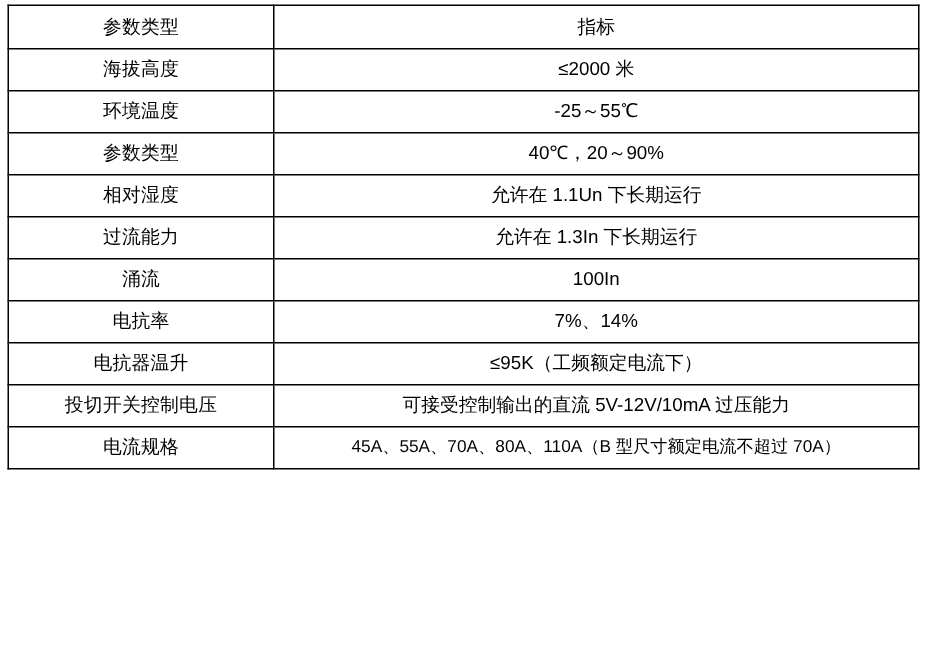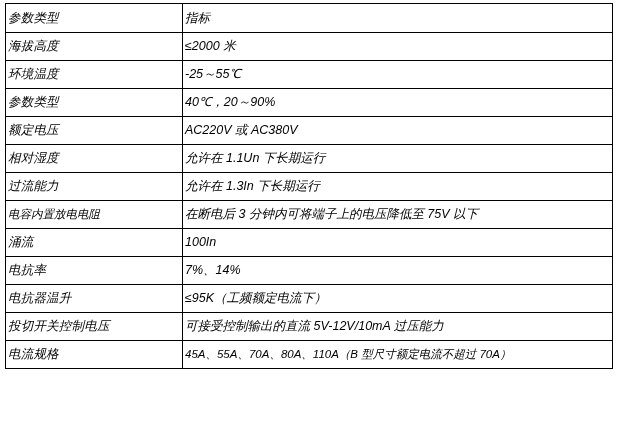--- a/index.html
+++ b/index.html
@@ -19,26 +19,26 @@
     table-layout: fixed;
     width: 607px;
     margin: 3px 4px 0 5px;
   }
   #spec-table col.c1 { width: 177px; }
   #spec-table col.c2 { width: 430px; }
   #spec-table td {
     border: 1px solid #000000;
     height: 27px;
     padding: 0 2px;
+    text-align: center;
     vertical-align: middle;
     font-size: 12.5px;
     line-height: 1.15;
     white-space: nowrap;
     overflow: hidden;
-    font-style: italic;
   }
   #spec-table td.label {
     letter-spacing: 0.2px;
   }
   #spec-table tr.header td {
     height: 28px;
   }
   #spec-table td.tight {
     font-size: 11.5px;
     letter-spacing: 0px;
@@ -63,34 +63,26 @@
     </tr>
     <tr>
       <td class="label">环境温度</td>
       <td>-25～55℃</td>
     </tr>
     <tr>
       <td class="label">参数类型</td>
       <td>40℃，20～90%</td>
     </tr>
     <tr>
-      <td class="label">额定电压</td>
-      <td>AC220V 或 AC380V</td>
-    </tr>
-    <tr>
       <td class="label">相对湿度</td>
       <td>允许在 1.1Un 下长期运行</td>
     </tr>
     <tr>
       <td class="label">过流能力</td>
       <td>允许在 1.3In 下长期运行</td>
-    </tr>
-    <tr>
-      <td class="label tight">电容内置放电电阻</td>
-      <td>在断电后 3 分钟内可将端子上的电压降低至 75V 以下</td>
     </tr>
     <tr>
       <td class="label">涌流</td>
       <td>100In</td>
     </tr>
     <tr>
       <td class="label">电抗率</td>
       <td>7%、14%</td>
     </tr>
     <tr>

